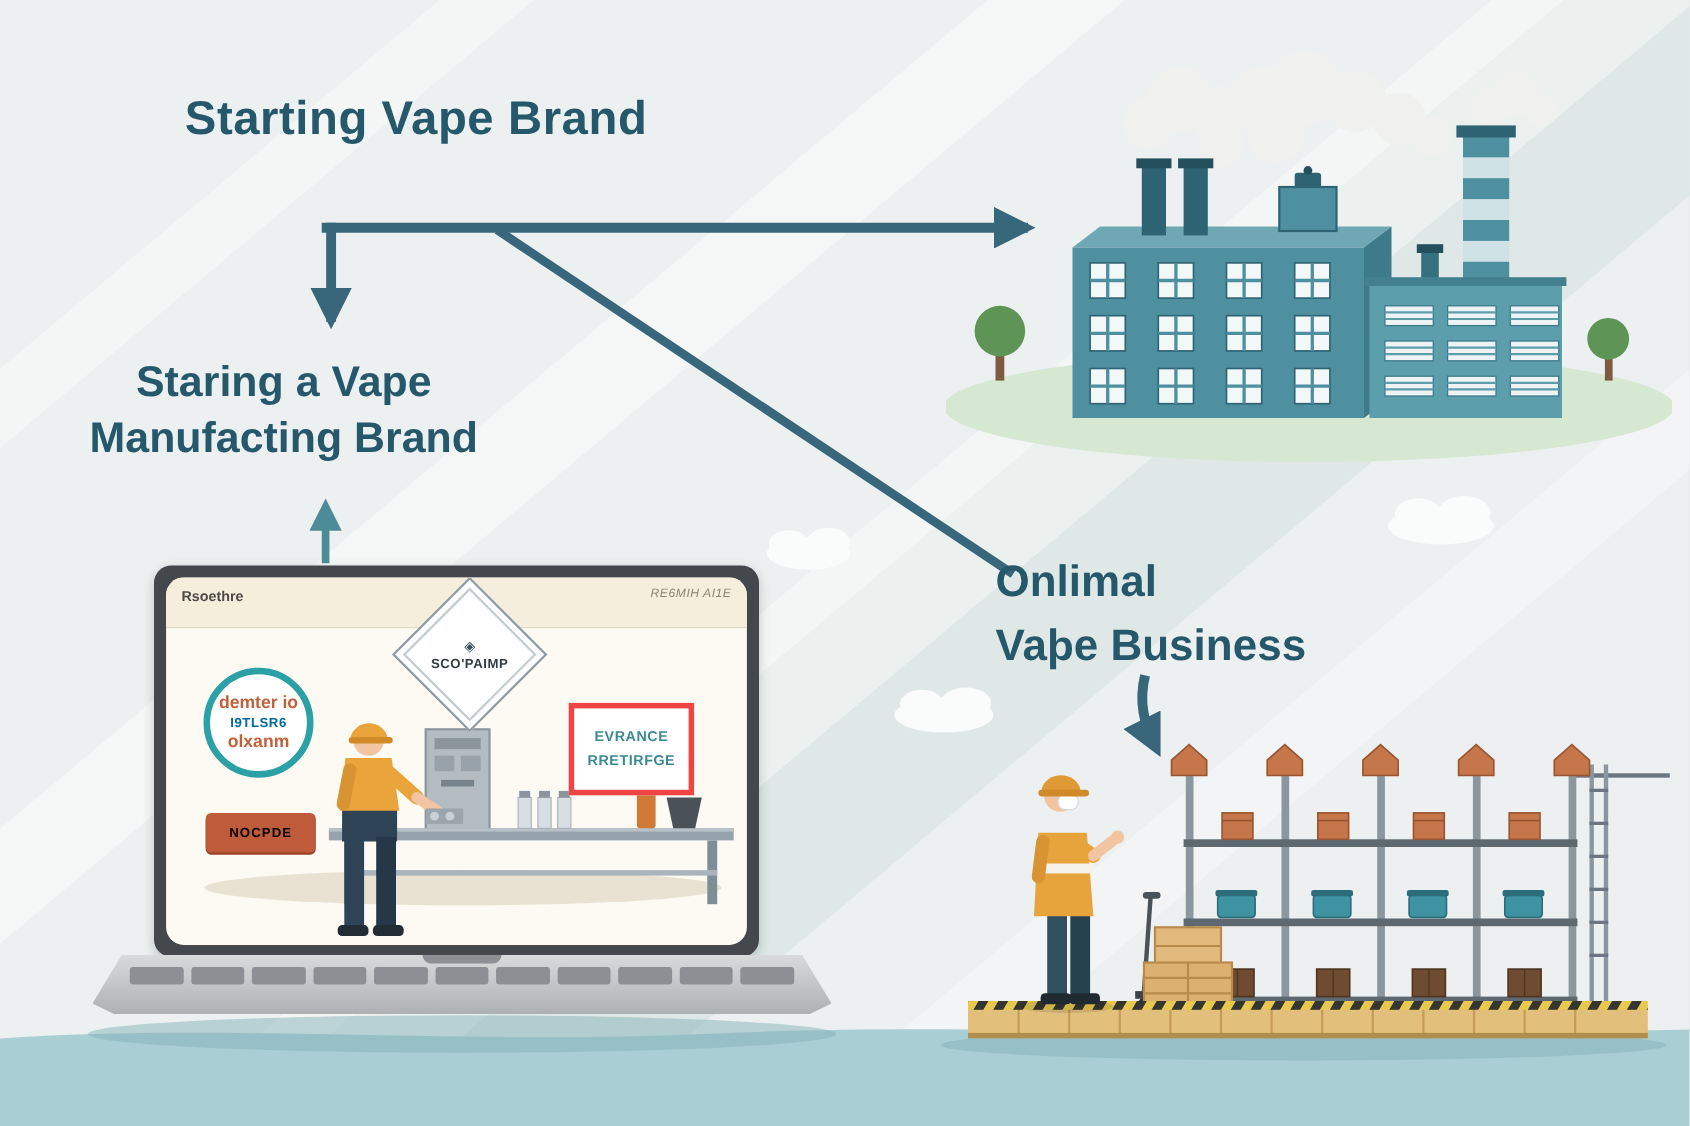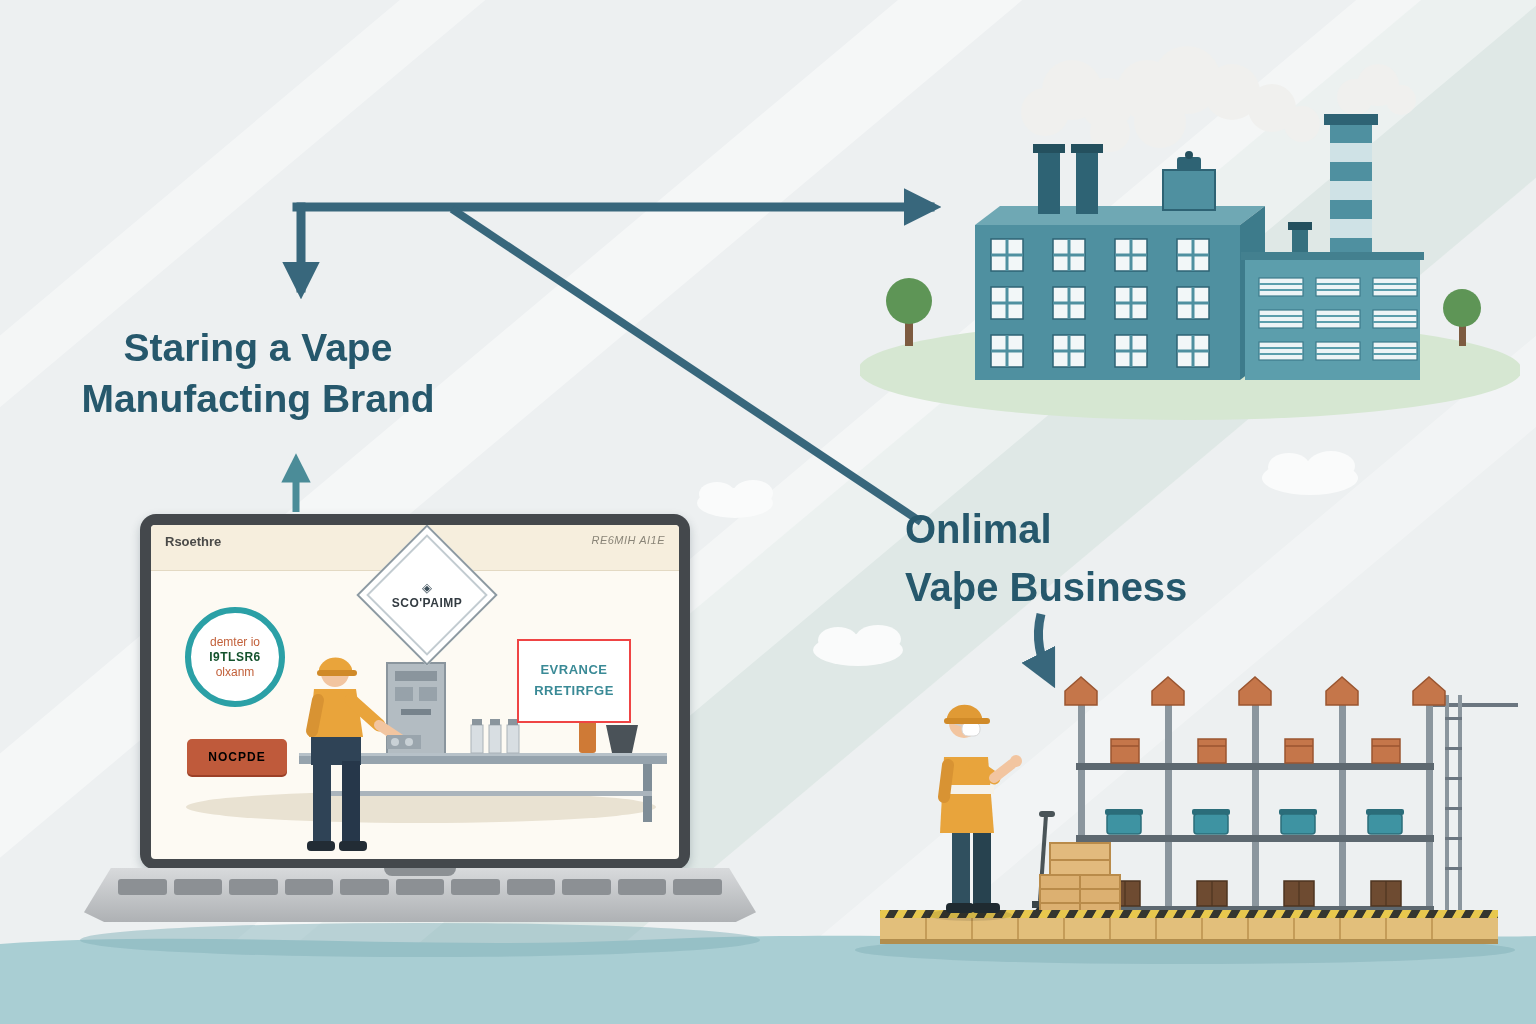--- a/index.html
+++ b/index.html
@@ -13,21 +13,21 @@
   .title{color:#26586c;font-weight:700;position:absolute;}
   .title-top{left:168px;top:84px;font-size:43px;letter-spacing:.5px;}
   .title-mid{left:18px;top:322px;width:480px;text-align:center;font-size:39px;line-height:51px;}
   .title-right{left:905px;top:500px;width:400px;font-size:40px;line-height:58px;}
   
   .laptop-screen{
     position:absolute;left:140px;top:514px;width:550px;height:356px;
     background:#44484c;border-radius:16px;padding:11px;box-sizing:border-box;
     box-shadow:0 4px 10px rgba(40,60,70,.25);
   }
-  .screen-inner{position:relative;width:100%;height:100%;background:#fdfaf3;border-radius:4px;overflow:hidden;}
+  .screen-inner{position:relative;width:100%;height:100%;background:#fdfaf3;border-radius:16px;overflow:hidden;}
   .screen-header{
     position:absolute;left:0;top:0;right:0;height:46px;background:#f6eedd;
     border-bottom:1px solid #e3d9c3;display:flex;justify-content:space-between;
     align-items:flex-start;padding:9px 14px;box-sizing:border-box;
   }
   .hdr-left{font-size:13px;font-weight:700;color:#4a4a48;}
   .hdr-right{font-size:11px;color:#8a8578;letter-spacing:.5px;font-style:italic;}
   .diamond{
     position:absolute;left:226px;top:20px;width:96px;height:96px;background:#fff;
     transform:rotate(45deg);border:2px solid #8d9aa2;box-shadow:inset 0 0 0 5px #fff,inset 0 0 0 7px #c3ccd1;
@@ -36,30 +36,30 @@
     width:100%;height:100%;transform:rotate(-45deg);display:flex;flex-direction:column;
     align-items:center;justify-content:center;gap:2px;
   }
   .diamond-glyph{font-size:13px;color:#3d4f5a;line-height:1;}
   .diamond-label{font-size:12px;font-weight:700;color:#343c42;letter-spacing:.5px;}
   .badge-circle{
     position:absolute;left:34px;top:82px;width:100px;height:100px;border-radius:50%;
     background:#fff;border:6px solid #2ba0a6;box-sizing:border-box;display:flex;flex-direction:column;
     align-items:center;justify-content:center;line-height:1.25;text-align:center;
   }
-  .badge-l1,.badge-l3{font-size:12px;color:#c2603a;font-weight:400;}
-  .badge-l2{font-size:12px;color:#14532d;font-weight:700;letter-spacing:.5px;}
+  .badge-l1,.badge-l3{font-size:16px;color:#c2603a;font-weight:700;}
+  .badge-l2{font-size:12px;color:#0369a1;font-weight:700;letter-spacing:.5px;}
   .screen-btn{
     position:absolute;left:36px;top:214px;width:100px;height:36px;background:#bf5a3b;border-radius:5px;
     color:#000000;font-size:12px;font-weight:700;letter-spacing:1px;display:flex;align-items:center;justify-content:center;
     box-shadow:0 2px 0 #9c4027;
   }
   .teal-panel{
     position:absolute;left:366px;top:114px;width:114px;height:84px;background:#fff;
-    border:2px solid #ef4444;box-sizing:border-box;display:flex;flex-direction:column;align-items:center;
+    border:5px solid #ef4444;box-sizing:border-box;display:flex;flex-direction:column;align-items:center;
     justify-content:center;color:#3a8a96;font-weight:700;font-size:13px;line-height:1.6;letter-spacing:.5px;
   }
   .scene-svg{position:absolute;left:0;top:60px;width:528px;height:274px;}
   .laptop-base{
     position:absolute;left:84px;top:868px;width:672px;height:54px;
     background:linear-gradient(#d8dadc,#aeb1b4);
     clip-path:polygon(4% 0,96% 0,100% 82%,97% 100%,3% 100%,0 82%);
   }
   .key-row{display:flex;margin:11px 34px 0 34px;gap:7px;}
   .key-slot{flex:1;height:16px;background:#8c9094;border-radius:3px;}
@@ -425,20 +425,21 @@
         <path d="M0,0 L10,5 L0,10 z" fill="#4b8c98"></path>
       </marker>
     </defs>
     <path d="M301,207 L301,288" stroke="#38677c" stroke-width="9" fill="none" stroke-linecap="square" marker-end="url(#a-dark)"></path>
     <path d="M297,207 L930,207" stroke="#38677c" stroke-width="9" fill="none" stroke-linecap="square" marker-end="url(#a-dark)"></path>
     <path d="M452,209 L921,522" stroke="#38677c" stroke-width="8" fill="none"></path>
     <path d="M296,512 L296,462" stroke="#4b8c98" stroke-width="7" fill="none" marker-end="url(#a-teal)"></path>
     <path d="M1041,614 C1035,638 1040,658 1050,678" stroke="#38677c" stroke-width="9" fill="none" marker-end="url(#a-dark)"></path>
   </svg>
 
+  <div class="title title-top">Starting Vape Brand</div>
 
   <div class="title title-mid">
     <div>Staring a Vape</div>
     <div>Manufacting Brand</div>
   </div>
 
   <div class="title title-right">
     <div>Onlimal</div>
     <div>Vaþe Business</div>
   </div>

